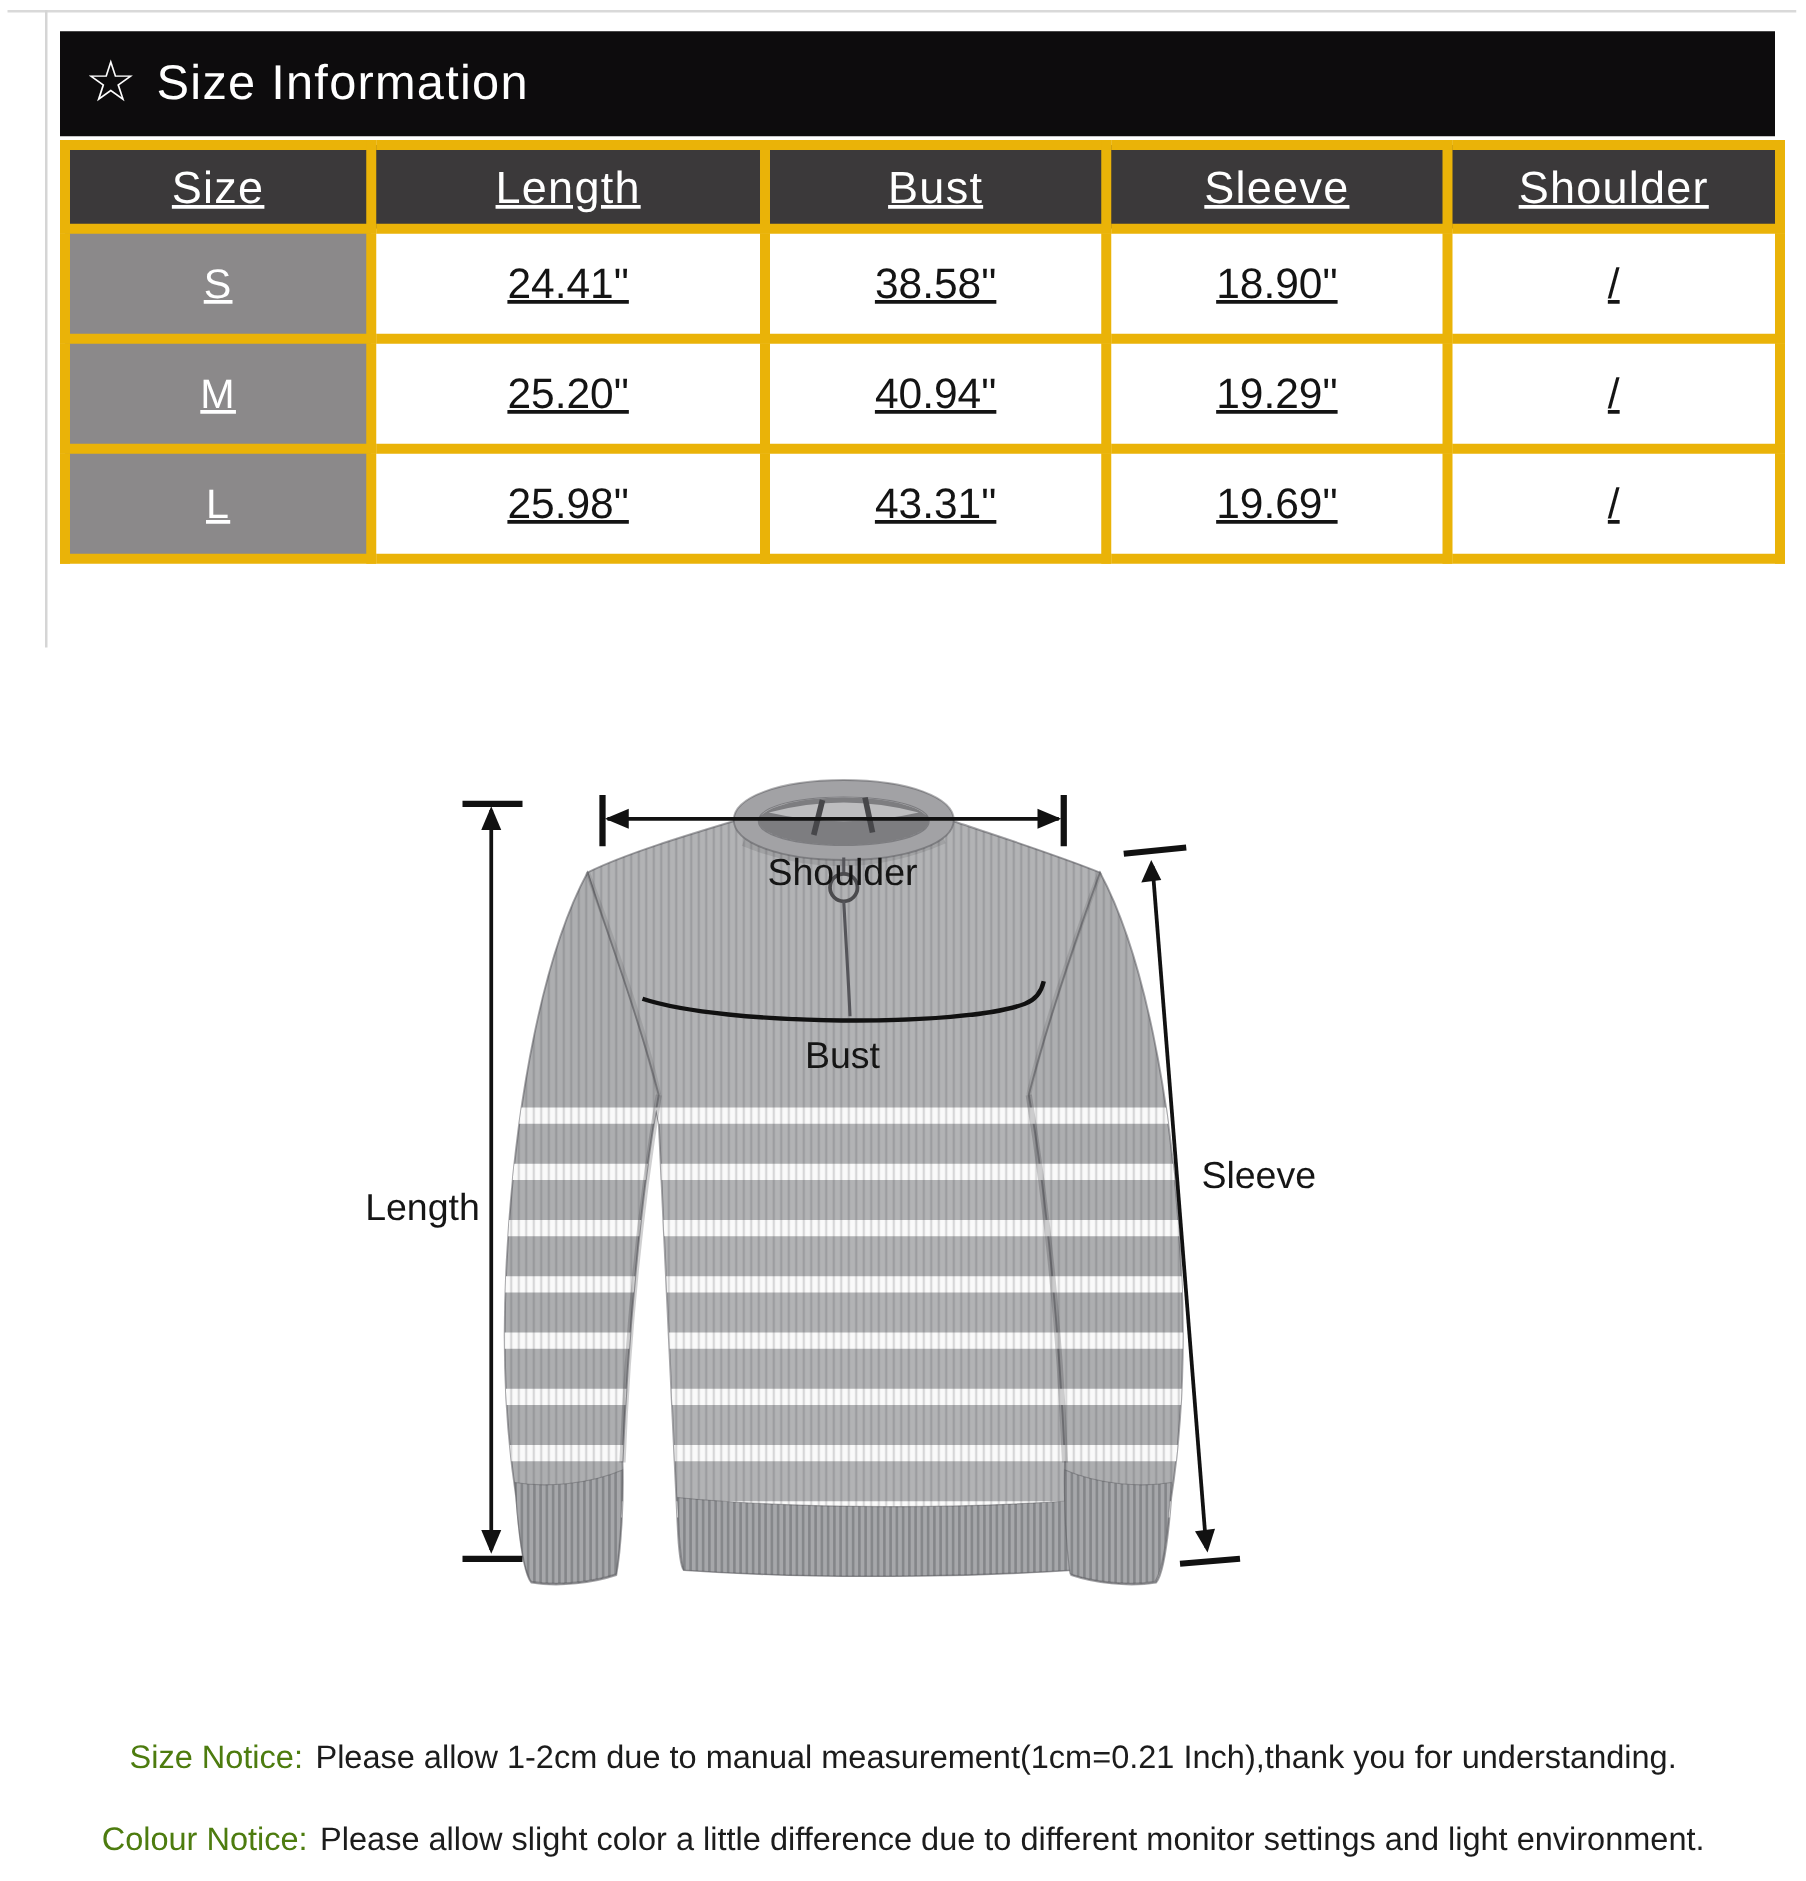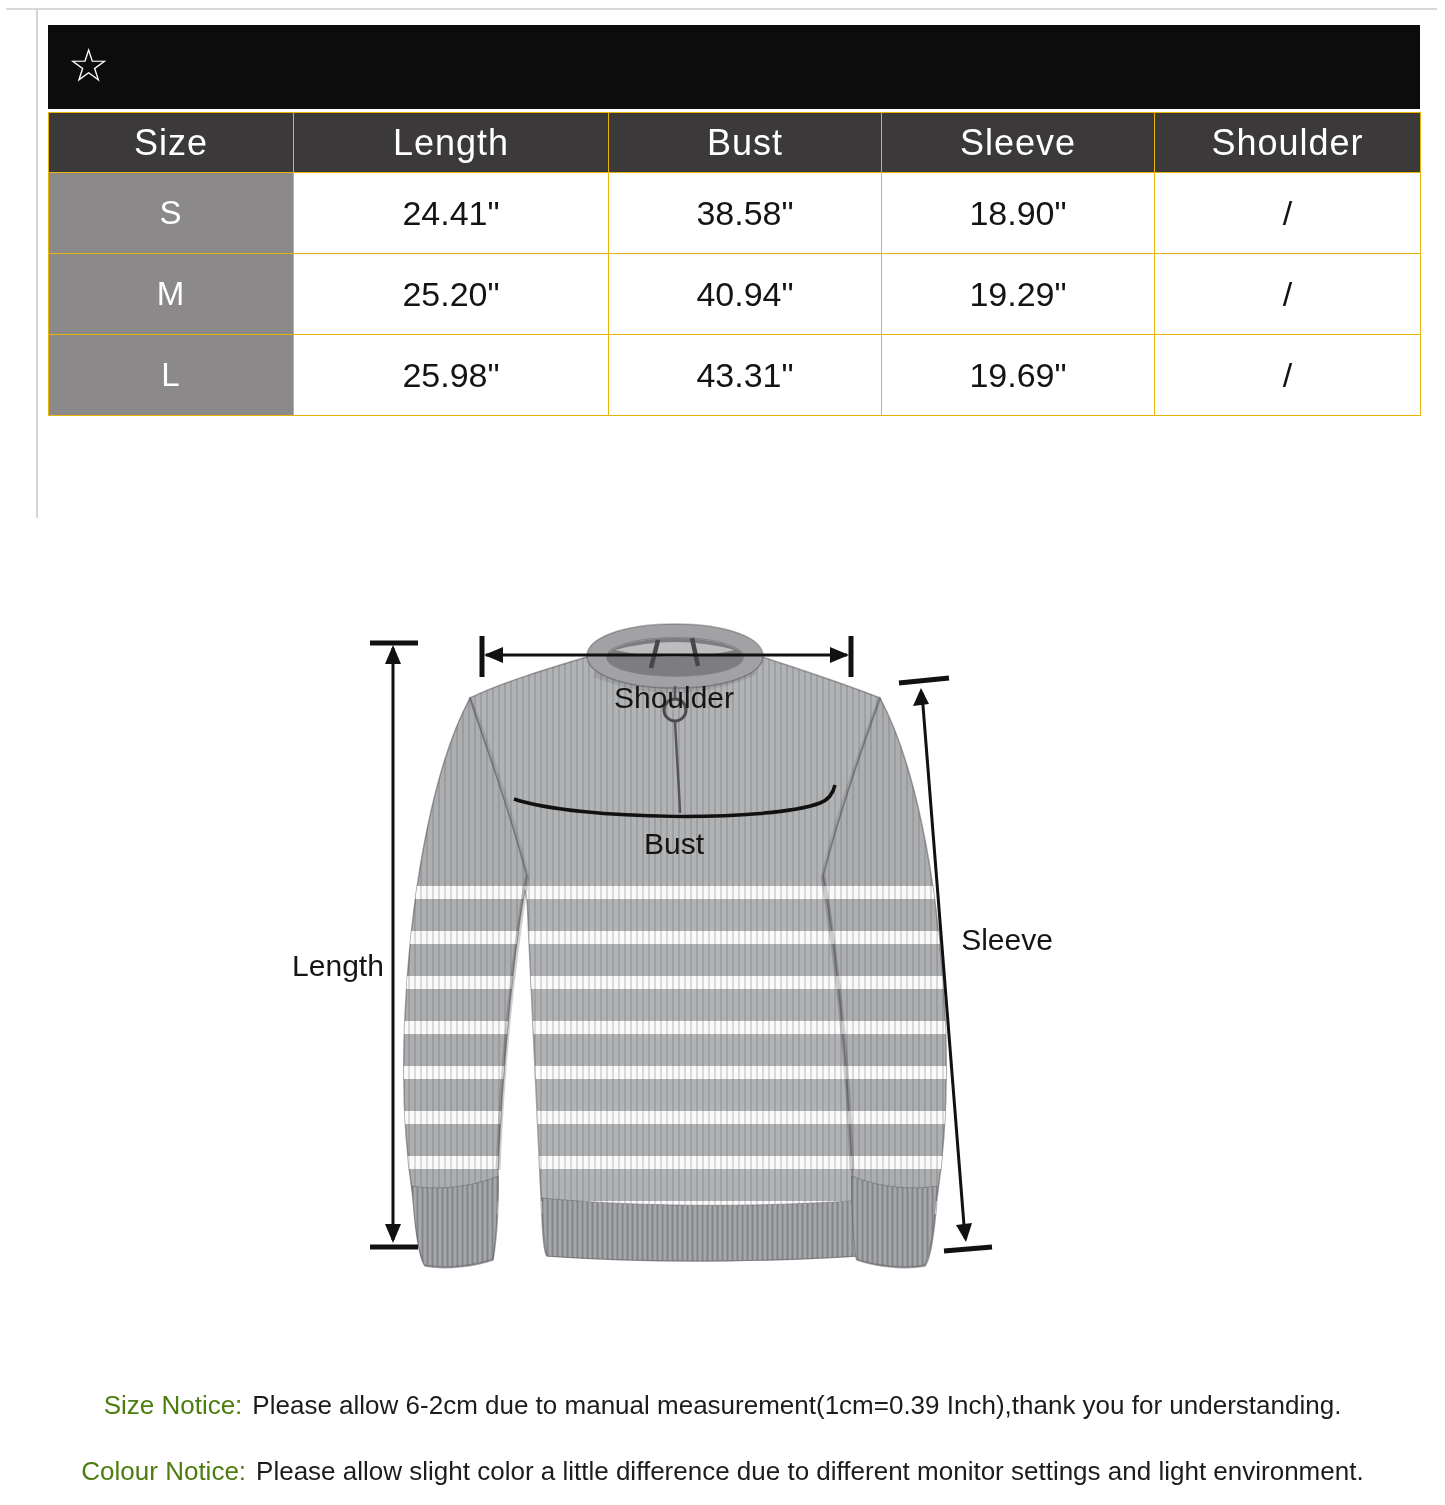--- a/index.html
+++ b/index.html
@@ -20,21 +20,21 @@
   .title-bar .star{font-family:"DejaVu Sans", sans-serif;font-size:46px;line-height:1;margin-right:16px;margin-top:-4px;}
   .title-bar .ttl{font-size:39px;letter-spacing:1px;}
   .title-bar .unit{font-size:39px;letter-spacing:1px;margin-left:14px;}
 
   
   table.size-table{
     position:absolute;left:48px;top:112px;width:1372px;
     border-collapse:collapse;table-layout:fixed;
   }
   table.size-table th,table.size-table td{
-    border:1px solid #eab308;text-align:center;vertical-align:middle;padding:0;
+    border:8px solid #eab308;text-align:center;vertical-align:middle;padding:0;text-decoration:underline;
   }
   table.size-table th{
     background:#3b393a;color:#ffffff;font-weight:400;font-size:36px;height:59px;letter-spacing:1px;
   }
   table.size-table td{font-size:34px;color:#141414;height:80px;background:#ffffff;}
   table.size-table td.size-cell{background:#8b898a;color:#ffffff;font-size:33px;letter-spacing:1px;}
 
   
   .diagram{position:absolute;left:250px;top:598px;width:900px;height:720px;}
   .dim-line{stroke:#111111;stroke-width:3;fill:none;}
@@ -51,20 +51,21 @@
 </head>
 <body>
 
 <div class="page">
 
   <div class="frame-top"></div>
   <div class="frame-left"></div>
 
   <div class="title-bar">
     <span class="star">☆</span>
+    <span class="ttl">Size Information</span>
   </div>
 
   <table class="size-table">
     <colgroup>
       <col style="width:245px">
         <col style="width:315px">
         <col style="width:273px">
         <col style="width:273px">
         <col style="width:266px">
     </colgroup>
@@ -188,19 +189,19 @@
       <line class="dim-cap" x1="649" y1="85" x2="699" y2="80"></line>
       <line class="dim-line" x1="672" y1="95" x2="715" y2="640"></line>
       <polygon class="dim-arrow" points="671,90 663,108 679,106"></polygon>
       <polygon class="dim-arrow" points="716,644 706,627 722,625"></polygon>
       <line class="dim-cap" x1="694" y1="653" x2="742" y2="649"></line>
       <text class="dim-label" x="757" y="352" text-anchor="middle">Sleeve</text>
     </g>
   </svg>
 
   <div class="notice notice-size">
-    <span class="lbl">Size Notice:</span><span>Please allow 6-2cm due to manual measurement(1cm=0.39 Inch),thank you for understanding.</span>
+    <span class="lbl">Size Notice:</span><span>Please allow 1-2cm due to manual measurement(1cm=0.21 Inch),thank you for understanding.</span>
   </div>
   <div class="notice notice-colour">
     <span class="lbl">Colour Notice:</span><span>Please allow slight color a little difference due to different monitor settings and light environment.</span>
   </div>
 
 </div>
 
 </body></html>

